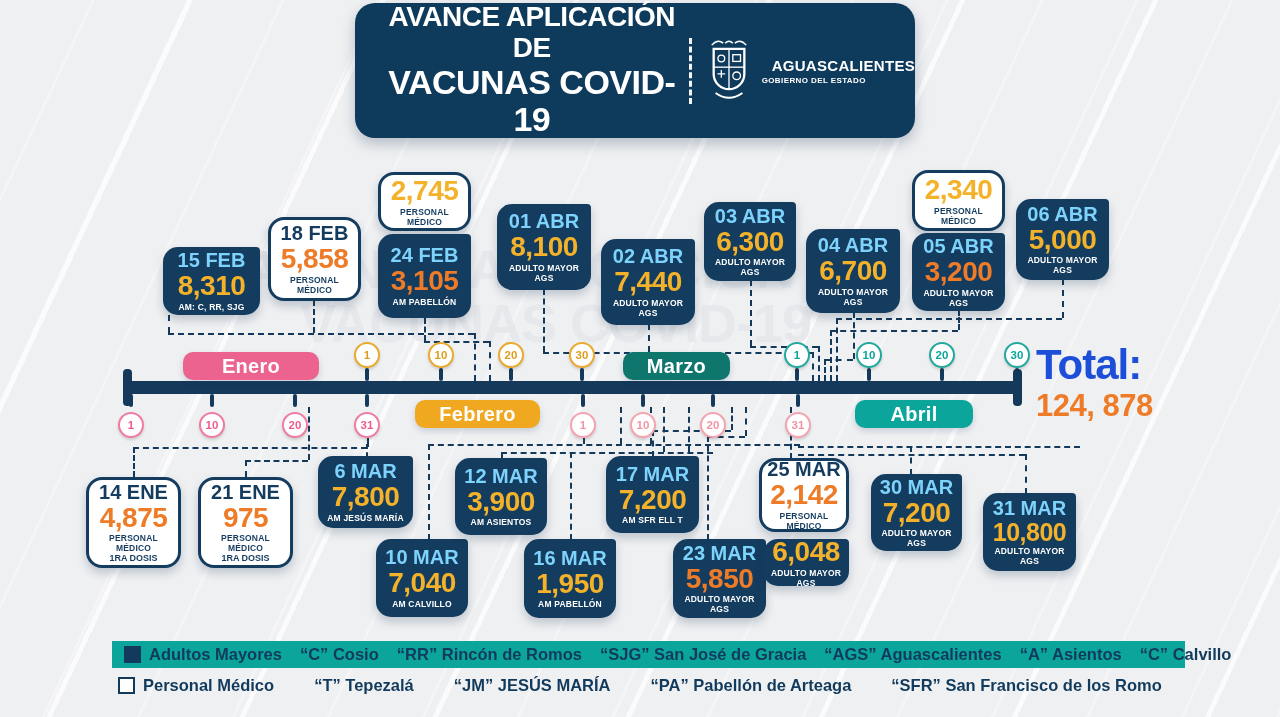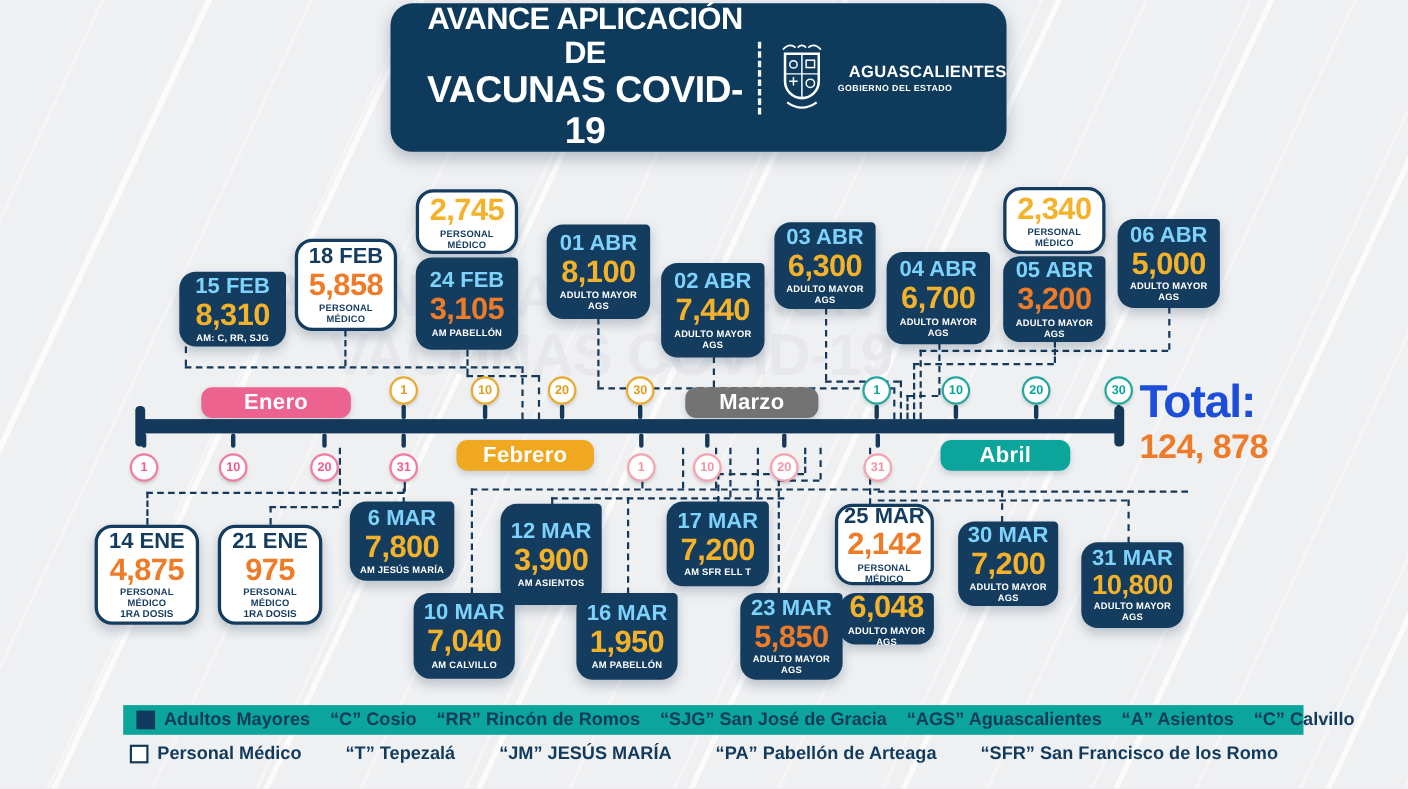--- a/index.html
+++ b/index.html
@@ -33,21 +33,21 @@
   .conn-h { position:absolute; height:0; border-top:2.5px dashed #15395a; z-index:2; }
 
   
   .tbar { position:absolute; left:127px; top:381px; width:891px; height:13px; background:#15395a; z-index:3; }
   .tcap { position:absolute; width:9px; height:37px; top:369px; background:#15395a; border-radius:4px; z-index:3; }
   .tick { position:absolute; width:4px; background:#15395a; z-index:3; border-radius:2px; }
   .pill { position:absolute; height:28px; z-index:4; border-radius:10px; display:flex; align-items:center; justify-content:center;
     color:#fff; font-weight:800; font-size:20px; letter-spacing:.3px; box-shadow:0 3px 6px rgba(20,50,90,.18); }
   #pill-enero   { left:183px; top:352px; width:136px; background:#ec6390; }
   #pill-febrero { left:415px; top:400px; width:125px; background:#efa81f; }
-  #pill-marzo   { left:623px; top:352px; width:121px; background:#737373; }
+  #pill-marzo   { left:623px; top:352px; width:107px; background:#0f766e; }
   #pill-abril   { left:855px; top:400px; width:118px; background:#0ba59b; }
 
   .day-circle { position:absolute; width:26px; height:26px; border-radius:50%; background:#fff; z-index:4;
     display:flex; align-items:center; justify-content:center; font-size:11.5px; font-weight:700;
     box-shadow:0 2px 3px rgba(0,0,0,.15); border:2.5px solid; }
   .c-ene { border-color:#f07ca4; color:#ee5c8d; }
   .c-feb { border-color:#eaaa2e; color:#e09c1c; }
   .c-mar { border-color:#f4a4b1; color:#f294a5; }
   .c-abr { border-color:#23a89e; color:#0ba59b; }
 
@@ -283,21 +283,21 @@
       <div class="ebox dark" style="left: 318px; top: 456px; width: 95px; height: 72px;">
         <div class="edate">6 MAR</div>
         <div class="eval val-gold">7,800</div>
         <div class="elabel">AM JESÚS MARÍA</div>
       </div>
       <div class="ebox dark" style="left: 376px; top: 539px; width: 92px; height: 78px;">
         <div class="edate">10 MAR</div>
         <div class="eval val-gold">7,040</div>
         <div class="elabel">AM CALVILLO</div>
       </div>
-      <div class="ebox dark" style="left: 455px; top: 458px; width: 92px; height: 92px;">
+      <div class="ebox dark" style="left: 455px; top: 458px; width: 92px; height: 77px;">
         <div class="edate">12 MAR</div>
         <div class="eval val-gold">3,900</div>
         <div class="elabel">AM ASIENTOS</div>
       </div>
       <div class="ebox dark" style="left: 524px; top: 539px; width: 92px; height: 79px;">
         <div class="edate">16 MAR</div>
         <div class="eval val-gold">1,950</div>
         <div class="elabel">AM PABELLÓN</div>
       </div>
       <div class="ebox dark" style="left: 606px; top: 456px; width: 93px; height: 77px;">

